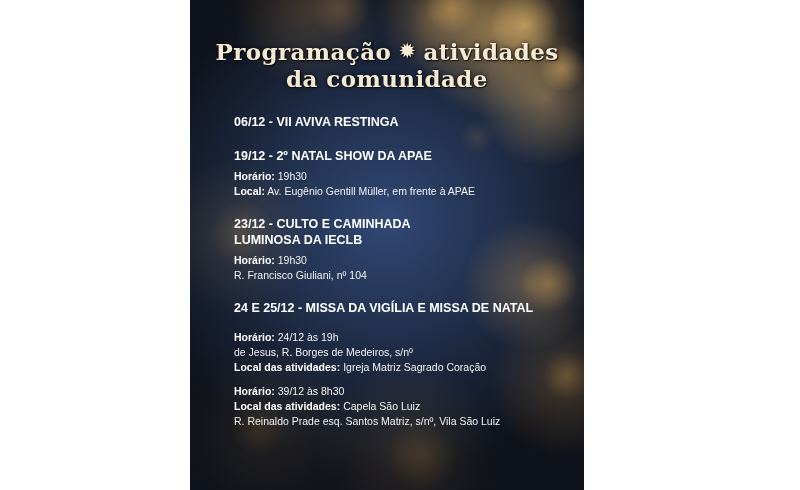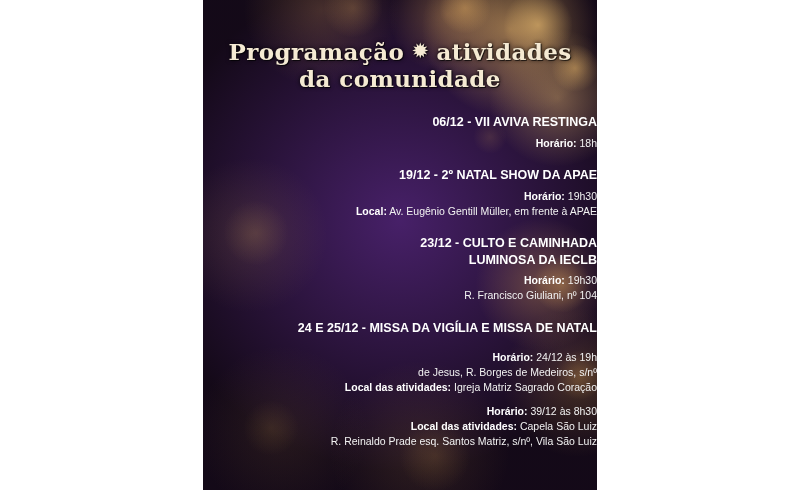--- a/index.html
+++ b/index.html
@@ -13,25 +13,25 @@
   #stage {
     position: relative;
     width: 800px;
     height: 490px;
     background: #ffffff;
     overflow: hidden;
   }
   
   #poster {
     position: absolute;
-    left: 203px;
+    left: 190px;
     top: 0px;
     width: 394px;
     height: 490px;
-    background-color: #6d28d9;
+    background-color: #3b82f6;
     overflow: hidden;
   }
   
   .bokeh {
     position: absolute;
     border-radius: 50%;
     pointer-events: none;
   }
   .glowwrap {
     position: absolute;
@@ -70,21 +70,21 @@
   .title .sep {
     display: inline-block;
     transform: translateY(-3px);
     font-size: 18px;
   }
 
   .events {
     margin: 22px 0 0 0;
     padding: 0 0 0 44px;
   }
-  .event { margin-bottom: 17px; text-align: right; }
+  .event { margin-bottom: 17px; }
   .event-title {
     font-size: 12.5px;
     font-weight: bold;
     color: #ffffff;
     line-height: 1.3;
     margin-bottom: 5px;
     white-space: pre-line;
   }
   .row {
     font-size: 10.5px;
@@ -117,24 +117,20 @@
         <span>Programação</span>
         <span class="sep">✹</span>
         <span>atividades</span>
         <span class="line2">da comunidade</span>
       </h1>
 
       <div class="events">
 
         <div class="event">
           <div class="event-title">06/12 - VII AVIVA RESTINGA</div>
-          <div class="row">
-            <b>Horário:</b>
-            <span>18h</span>
-          </div>
         </div>
 
         <div class="event">
           <div class="event-title">19/12 - 2º NATAL SHOW DA APAE</div>
           <div class="row">
             <b>Horário:</b>
             <span>19h30</span>
           </div>
           <div class="row">
             <b>Local:</b>

